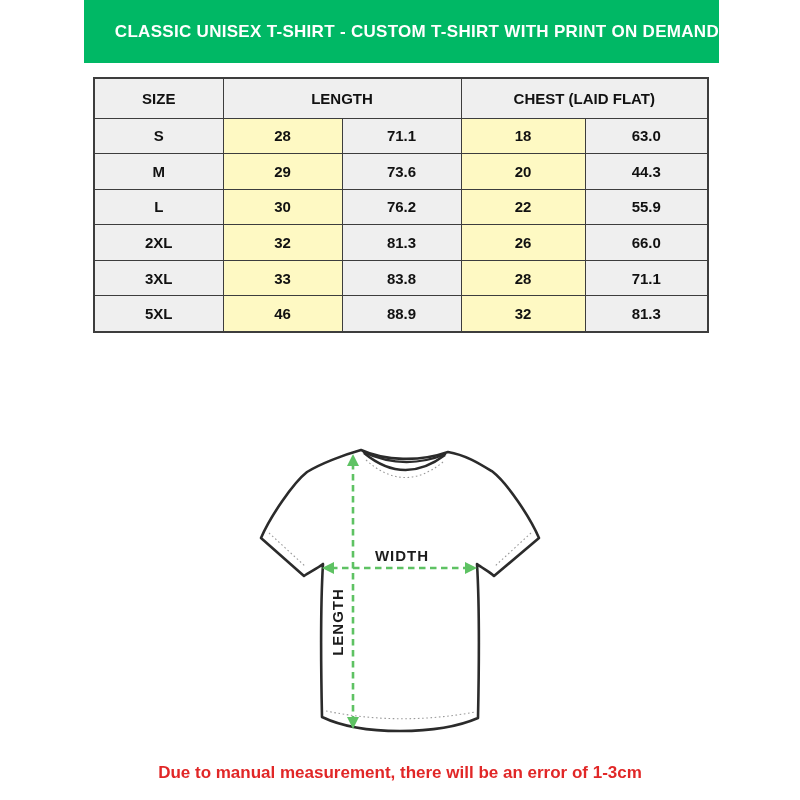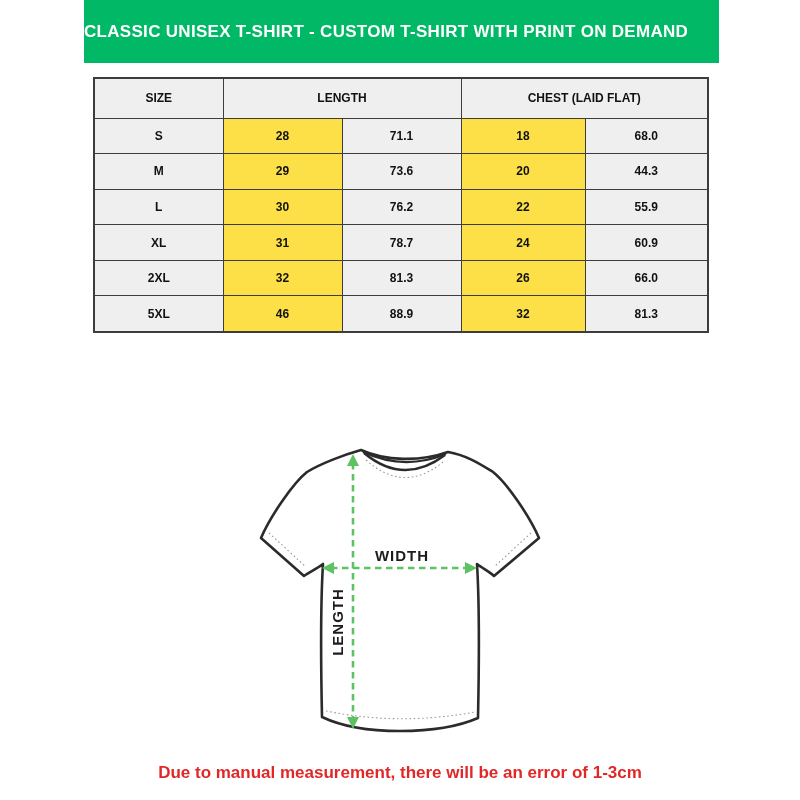--- a/index.html
+++ b/index.html
@@ -13,21 +13,21 @@
     overflow: hidden;
   }
   
   .banner {
     position: absolute;
     left: 84px; top: 0;
     width: 635px; height: 63px;
     background: #00b865;
     display: flex;
     align-items: center;
-    justify-content: flex-start;
+    justify-content: flex-end;
   }
   .banner-title {
     color: #ffffff;
     font-size: 17px;
     font-weight: bold;
     letter-spacing: 0.3px;
     white-space: nowrap;
   }
   
   table.size-table {
@@ -35,28 +35,28 @@
     left: 93px; top: 77px;
     width: 614px;
     border-collapse: collapse;
     table-layout: fixed;
     border: 2.5px solid #3d3d3d;
   }
   table.size-table th, table.size-table td {
     border: 1.6px solid #3d3d3d;
     text-align: center;
     vertical-align: middle;
-    font-size: 12px;
+    font-size: 15px;
     font-weight: bold;
     color: #111111;
   }
   table.size-table th { height: 40px; background: #efefef; }
   table.size-table td { height: 35.6px; }
   td.shade { background: #efefef; }
-  td.plain { background: #fde047; }
+  td.plain { background: #fef9c3; }
   
   .diagram-wrap {
     position: absolute;
     left: 240px; top: 440px;
     width: 320px; height: 320px;
   }
   .diagram-wrap svg { display: block; width: 320px; height: 320px; }
   .svg-label {
     font-family: "Liberation Sans", sans-serif;
     font-size: 15px;
@@ -98,49 +98,49 @@
         <th colspan="2">LENGTH</th>
         <th colspan="2">CHEST (LAID FLAT)</th>
       </tr>
     </thead>
     <tbody>
       <tr>
         <td class="shade">S</td>
         <td class="plain">28</td>
         <td class="shade">71.1</td>
         <td class="plain">18</td>
-        <td class="shade">68.0</td>
+        <td class="shade">63.0</td>
       </tr>
       <tr>
         <td class="shade">M</td>
         <td class="plain">29</td>
         <td class="shade">73.6</td>
         <td class="plain">20</td>
         <td class="shade">44.3</td>
       </tr>
       <tr>
         <td class="shade">L</td>
         <td class="plain">30</td>
         <td class="shade">76.2</td>
         <td class="plain">22</td>
         <td class="shade">55.9</td>
       </tr>
       <tr>
-        <td class="shade">XL</td>
-        <td class="plain">31</td>
-        <td class="shade">78.7</td>
-        <td class="plain">24</td>
-        <td class="shade">60.9</td>
-      </tr>
-      <tr>
         <td class="shade">2XL</td>
         <td class="plain">32</td>
         <td class="shade">81.3</td>
         <td class="plain">26</td>
         <td class="shade">66.0</td>
+      </tr>
+      <tr>
+        <td class="shade">3XL</td>
+        <td class="plain">33</td>
+        <td class="shade">83.8</td>
+        <td class="plain">28</td>
+        <td class="shade">71.1</td>
       </tr>
       <tr>
         <td class="shade">5XL</td>
         <td class="plain">46</td>
         <td class="shade">88.9</td>
         <td class="plain">32</td>
         <td class="shade">81.3</td>
       </tr>
     </tbody>
   </table>

